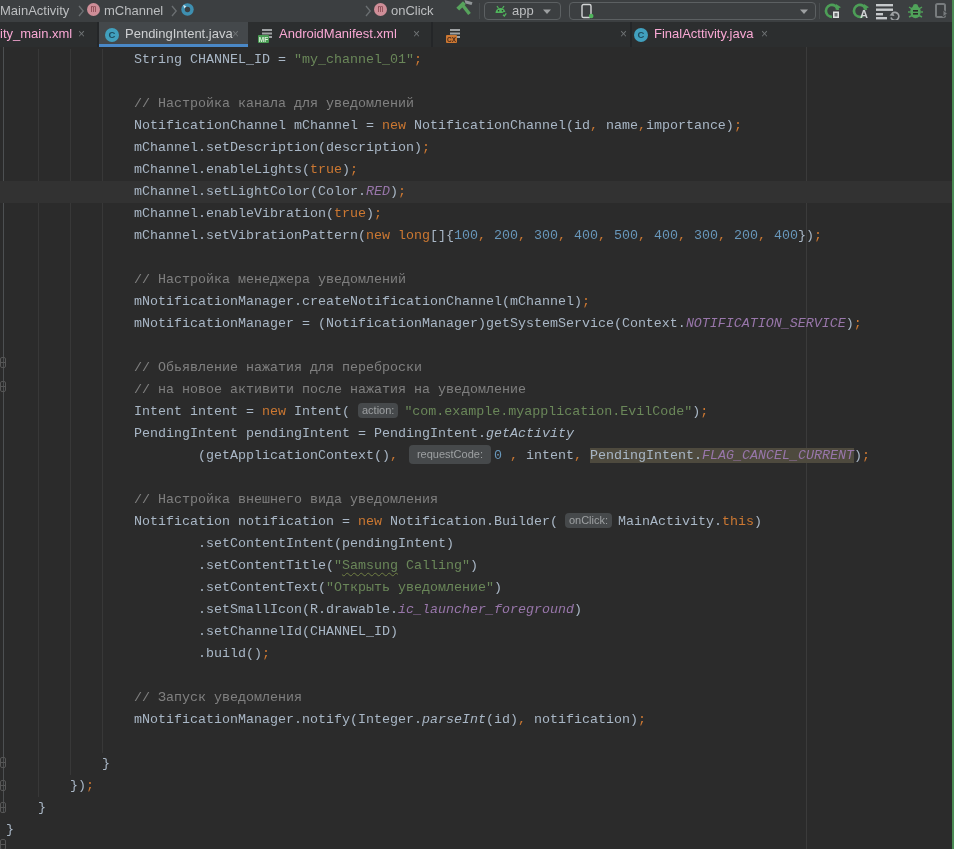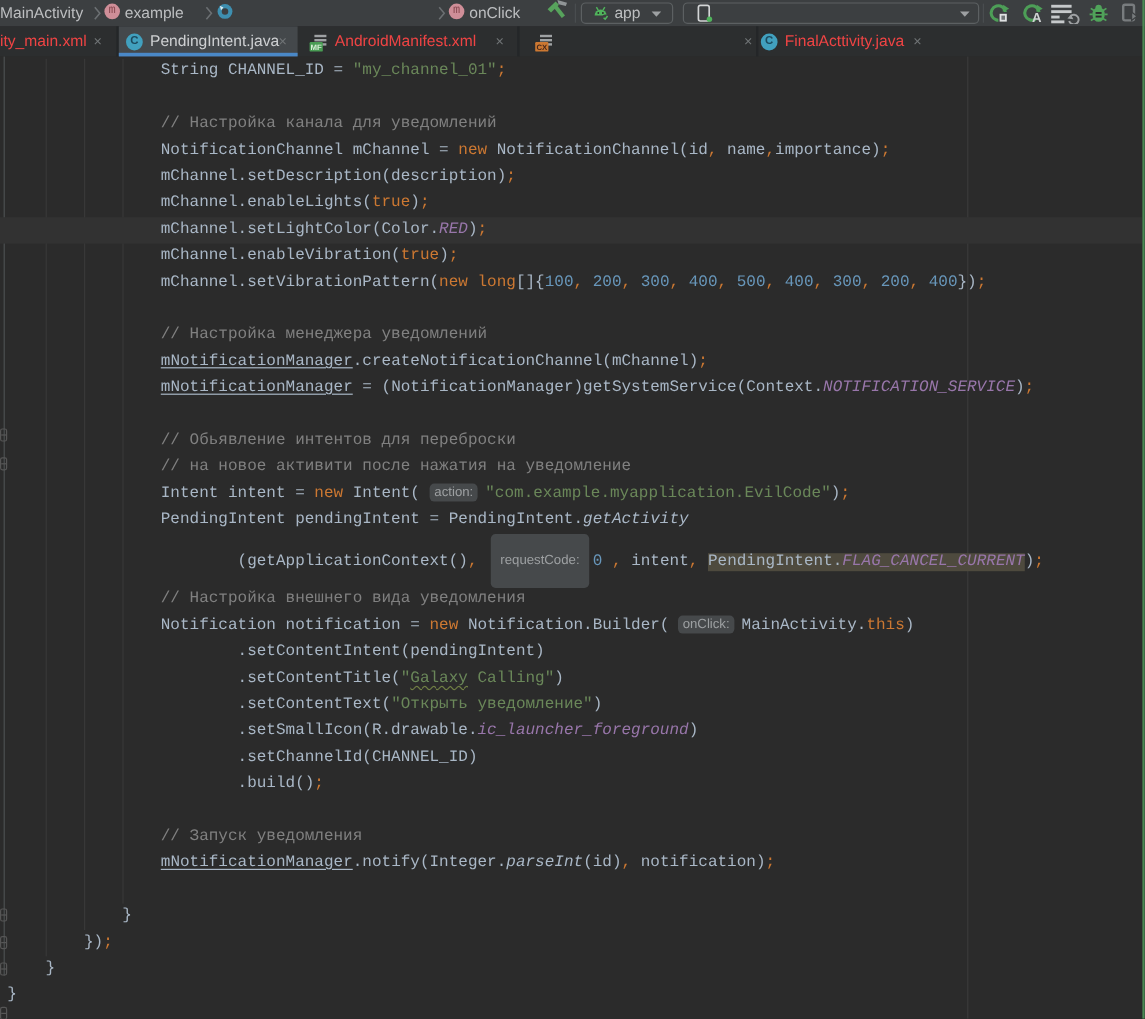--- a/index.html
+++ b/index.html
@@ -1,25 +1,25 @@
 <!DOCTYPE html>
 <html><head><meta charset="utf-8"><style>
 *{margin:0;padding:0;box-sizing:border-box}
 html,body{width:954px;height:849px;background:#2b2b2b;overflow:hidden}
 body{position:relative;font-family:"Liberation Sans",sans-serif}
 #bar{position:absolute;left:0;top:0;width:954px;height:22px;background:#3c3f41}
 #tabs{position:absolute;left:0;top:22px;width:954px;height:25px;background:#2c2e2f}
 .bc{position:absolute;top:0;height:22px;line-height:22px;font-size:13px;color:#bcbec0;white-space:pre}
-.tabt{position:absolute;top:0;height:25px;line-height:24px;font-size:13px;color:#ef4444;white-space:pre}
+.tabt{position:absolute;top:0;height:25px;line-height:24px;font-size:13px;color:#f9a8d4;white-space:pre}
 .x{color:#707476;font-size:12px}
 .ln{position:absolute;left:0;white-space:pre;font-family:"Liberation Mono",monospace;font-size:13.33px;line-height:22px;height:22px;color:#a9b7c6;padding-left:6px}
 .o{color:#cc7832}.s{color:#6a8759}.n{color:#6897bb}.c{color:#808080}
 .pi{color:#9876aa;font-style:italic}
 .it{font-style:italic}
-.u{text-decoration:underline;text-underline-offset:2px;text-decoration-thickness:1px}
+.u{text-underline-offset:2px;text-decoration-thickness:1px}
 .chip{display:inline-block;background:#46494b;color:#9da0a2;font-family:"Liberation Sans",sans-serif;font-size:11px;line-height:13px;border-radius:4px;padding:1px 4px;vertical-align:1px}
 .hl{background:#4e4a3e}
 .sq{text-decoration:underline wavy #6f7e43;text-underline-offset:3px;text-decoration-thickness:1px}
 .v{position:absolute;width:1px}
 .ic{position:absolute}
 .fm{position:absolute;left:0;width:6px;height:11px;border:1px solid #565656;border-radius:2px;background:linear-gradient(#565656,#565656) center/6px 1px no-repeat}
 </style></head>
 <body>
 
 <div class="v" style="left:3px;top:47px;height:766px;background:#4d5052"></div>
@@ -35,29 +35,29 @@
 <div class="ln c" style="top:93px">                // Настройка канала для уведомлений</div>
 <div class="ln" style="top:115px">                NotificationChannel mChannel = <span class="o">new</span> NotificationChannel(id<span class="o">,</span> name<span class="o">,</span>importance)<span class="o">;</span></div>
 <div class="ln" style="top:137px">                mChannel.setDescription(description)<span class="o">;</span></div>
 <div class="ln" style="top:159px">                mChannel.enableLights(<span class="o">true</span>)<span class="o">;</span></div>
 <div class="ln" style="top:181px">                mChannel.setLightColor(Color.<span class="pi">RED</span>)<span class="o">;</span></div>
 <div class="ln" style="top:203px">                mChannel.enableVibration(<span class="o">true</span>)<span class="o">;</span></div>
 <div class="ln" style="top:225px">                mChannel.setVibrationPattern(<span class="o">new long</span>[]{<span class="n">100</span><span class="o">,</span> <span class="n">200</span><span class="o">,</span> <span class="n">300</span><span class="o">,</span> <span class="n">400</span><span class="o">,</span> <span class="n">500</span><span class="o">,</span> <span class="n">400</span><span class="o">,</span> <span class="n">300</span><span class="o">,</span> <span class="n">200</span><span class="o">,</span> <span class="n">400</span>})<span class="o">;</span></div>
 <div class="ln c" style="top:269px">                // Настройка менеджера уведомлений</div>
 <div class="ln" style="top:291px">                <span class="u">mNotificationManager</span>.createNotificationChannel(mChannel)<span class="o">;</span></div>
 <div class="ln" style="top:313px">                <span class="u">mNotificationManager</span> = (NotificationManager)getSystemService(Context.<span class="pi">NOTIFICATION_SERVICE</span>)<span class="o">;</span></div>
-<div class="ln c" style="top:357px">                // Обьявление интентов для переброски</div>
+<div class="ln c" style="top:357px">                // Обьявление нажатия для переброски</div>
 <div class="ln c" style="top:379px">                // на новое активити после нажатия на уведомление</div>
 <div class="ln" style="top:401px">                Intent intent = <span class="o">new</span> Intent(<span class="chip" style="margin-left:8px;margin-right:6px">action:</span><span class="s">"com.example.myapplication.EvilCode"</span>)<span class="o">;</span></div>
 <div class="ln" style="top:423px">                PendingIntent pendingIntent = PendingIntent.<span class="it">getActivity</span></div>
-<div class="ln" style="top:445px">                        (getApplicationContext()<span class="o">,</span><span class="chip" style="margin-left:11px;margin-right:3px;padding:16px 8px">requestCode:</span><span class="n">0</span> <span class="o">,</span> intent<span class="o">,</span> <span class="hl">PendingIntent.<span class="pi">FLAG_CANCEL_CURRENT</span></span>)<span class="o">;</span></div>
+<div class="ln" style="top:445px">                        (getApplicationContext()<span class="o">,</span><span class="chip" style="margin-left:11px;margin-right:3px;padding:3px 8px">requestCode:</span><span class="n">0</span> <span class="o">,</span> intent<span class="o">,</span> <span class="hl">PendingIntent.<span class="pi">FLAG_CANCEL_CURRENT</span></span>)<span class="o">;</span></div>
 <div class="ln c" style="top:489px">                // Настройка внешнего вида уведомления</div>
 <div class="ln" style="top:511px">                Notification notification = <span class="o">new</span> Notification.Builder(<span class="chip" style="margin-left:7px;margin-right:-2px">onClick:</span> MainActivity.<span class="o">this</span>)</div>
 <div class="ln" style="top:533px">                        .setContentIntent(pendingIntent)</div>
-<div class="ln" style="top:555px">                        .setContentTitle(<span class="s">"<span class="sq">Galaxy</span> Calling"</span>)</div>
+<div class="ln" style="top:555px">                        .setContentTitle(<span class="s">"<span class="sq">Samsung</span> Calling"</span>)</div>
 <div class="ln" style="top:577px">                        .setContentText(<span class="s">"Открыть уведомление"</span>)</div>
 <div class="ln" style="top:599px">                        .setSmallIcon(R.drawable.<span class="pi">ic_launcher_foreground</span>)</div>
 <div class="ln" style="top:621px">                        .setChannelId(CHANNEL_ID)</div>
 <div class="ln" style="top:643px">                        .build()<span class="o">;</span></div>
 <div class="ln c" style="top:687px">                // Запуск уведомления</div>
 <div class="ln" style="top:709px">                <span class="u">mNotificationManager</span>.notify(Integer.<span class="it">parseInt</span>(id)<span class="o">,</span> notification)<span class="o">;</span></div>
 <div class="ln" style="top:753px">            }</div>
 <div class="ln" style="top:775px">        })<span class="o">;</span></div>
 <div class="ln" style="top:797px">    }</div>
 <div class="ln" style="top:819px">}</div>
@@ -71,21 +71,21 @@
 <div class="fm" style="top:802px"></div>
 <div class="fm" style="top:839px"></div>
 </div>
 
 <div id="bar">
 <div class="bc" style="left:0px">MainActivity</div>
 <svg class="ic" style="left:77px;top:5px" width="8" height="12" viewBox="0 0 8 12">
       <polyline points="2,1 6.2,6 2,11" stroke="#6b6f72" fill="none" stroke-width="1.3"></polyline>
     </svg>
 <div class="ic" style="left:87px;top:3px;width:13px;height:13px;border-radius:50%;background:#cf8e98;color:#8a4a52;font-family:'Liberation Mono',monospace;font-size:10px;line-height:13px;text-align:center">m</div>
-<div class="bc" style="left:104px">example</div>
+<div class="bc" style="left:104px">mChannel</div>
 <svg class="ic" style="left:170px;top:5px" width="8" height="12" viewBox="0 0 8 12">
       <polyline points="2,1 6.2,6 2,11" stroke="#6b6f72" fill="none" stroke-width="1.3"></polyline>
     </svg>
 <svg class="ic" style="left:180px;top:2px" width="15" height="15" viewBox="0 0 15 15">
       <circle cx="7.5" cy="7.5" r="6.2" fill="#3e8fb0"></circle>
       <circle cx="7.5" cy="7.5" r="2.7" fill="#3c3f41"></circle>
       <path d="M3.2 2.8 L6.2 4.3 L4.2 6.5 Z" fill="#d8e9f0"></path>
     </svg>
 <svg class="ic" style="left:364px;top:5px" width="8" height="12" viewBox="0 0 8 12">
       <polyline points="2,1 6.2,6 2,11" stroke="#6b6f72" fill="none" stroke-width="1.3"></polyline>

